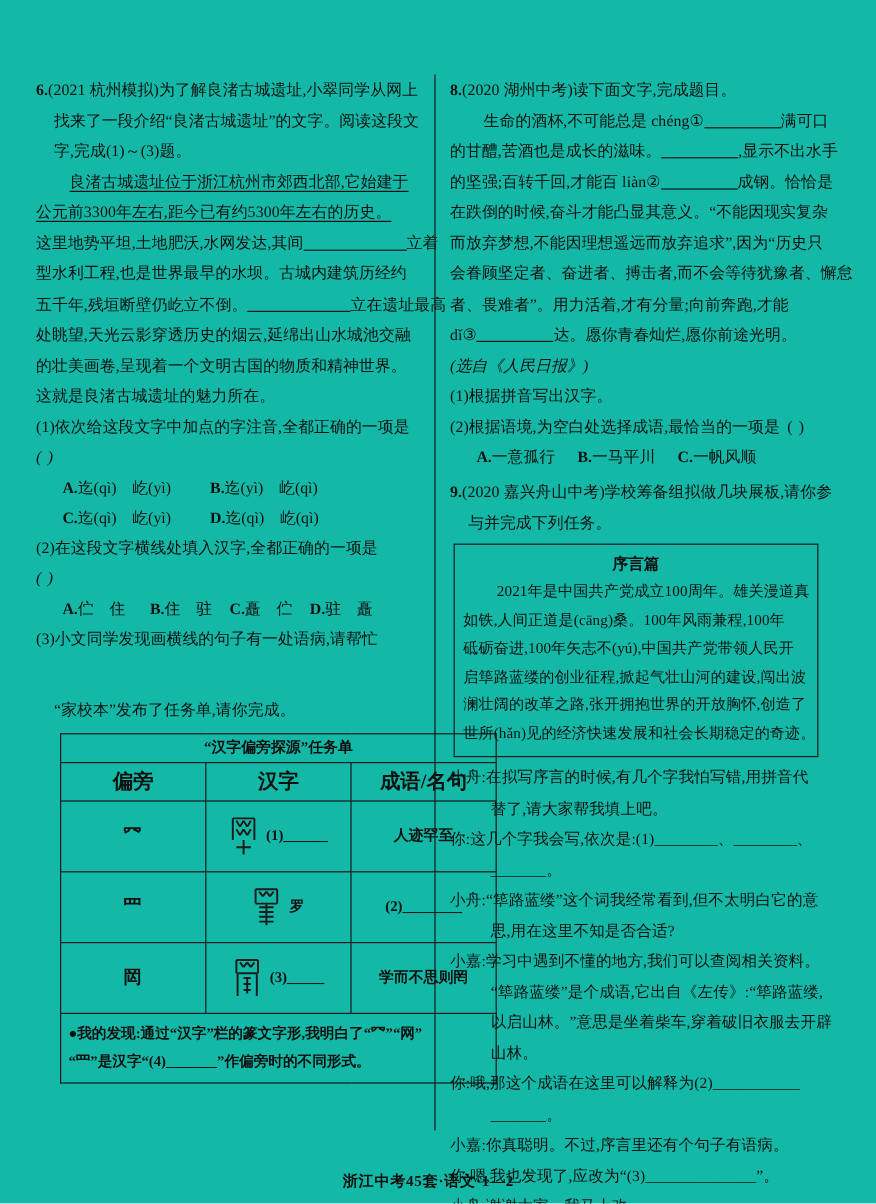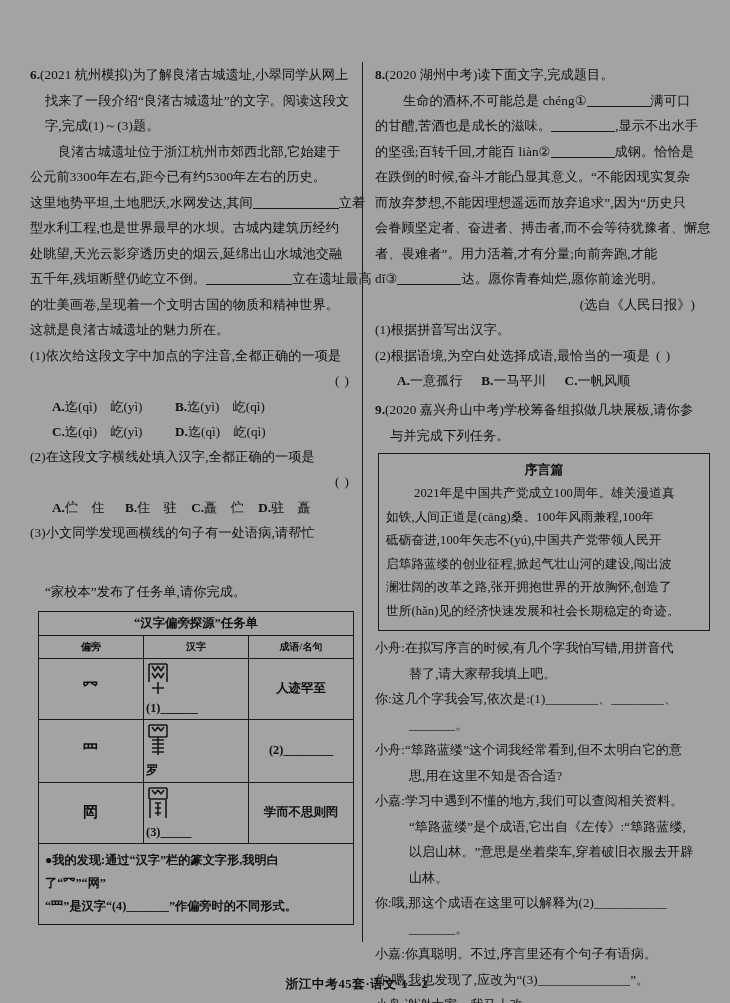--- a/index.html
+++ b/index.html
@@ -11,21 +11,21 @@
     width: 730px;
     height: 1003px;
     font-family: "Liberation Serif", "DejaVu Serif", serif;
     color: #101010;
     position: relative;
     overflow: hidden;
   }
   .page {
     position: absolute;
     inset: 0;
-    background: #a3a3a3;
+    background: #14b8a6;
   }
   .page-inner {
     position: absolute;
     left: 30px;
     top: 62px;
     width: 672px;
     height: 880px;
   }
   .columns {
     display: flex;
@@ -55,64 +55,63 @@
     white-space: nowrap;
   }
   .qnum {
     font-weight: bold;
     font-family: "Liberation Serif", serif;
   }
   .indent1 { padding-left: 15px; }
   .indent2 { padding-left: 27px; }
   .para-indent { padding-left: 28px; }
 
-  .u { text-underline-offset: 2.5px; }
+  .u { text-decoration: underline; text-underline-offset: 2.5px; }
   .blank-m { display:inline-block; width:64px; border-bottom:1px solid #1a1a1a; vertical-align: -2px;}
   .blank-l { display:inline-block; width:86px; border-bottom:1px solid #1a1a1a; vertical-align: -2px;}
   .paren-ans {
     display: inline-block;
     letter-spacing: 1px;
   }
-  .right-align { text-align: right; }
+  .right-align { text-align: left; font-style: italic; }
 
   
   .opts {
     font-size: 13.2px;
     line-height: 25px;
     padding-left: 22px;
     white-space: nowrap;
   }
   .opts .op { display:inline-block; }
   .opt-label { font-weight: bold; }
 
   
   .task-table {
     border: 1.6px solid #1a1a1a;
     border-collapse: collapse;
-    width: 316px;
+    width: 364px;
     margin-top: 6px;
-    margin-left: 8px;
+    margin-left: 20px;
     table-layout: fixed;
   }
   .task-table td, .task-table th {
     border: 1px solid #1a1a1a;
     text-align: center;
     font-size: 12.4px;
     padding: 3px 2px;
     font-weight: bold;
   }
   .tt-title { font-size: 12.8px; padding: 4px 2px; }
-  .tt-row-h td { font-size: 10px; padding: 4px 2px; }
+  .tt-row-h td { font-size: 17px; padding: 4px 2px; }
   .tt-body td { height: 52px; }
   .glyph-cell {
     display: flex;
-    align-items: flex-start;
+    align-items: center;
     justify-content: center;
     gap: 5px;
-    flex-direction: column;
   }
   .seal-box {
     display: inline-block;
     width: 26px; height: 34px;
     position: relative;
   }
   .seal-box svg { display:block; }
   .radical {
     font-family: "DejaVu Sans", sans-serif;
     font-size: 15px;
@@ -124,21 +123,21 @@
     line-height: 23px;
     padding: 5px 20px 6px 6px;
     font-weight: bold;
   }
 
   
   .boxed {
     border: 1.6px solid #1a1a1a;
     margin: 5px 0 4px 3px;
     padding: 5px 7px 7px 7px;
-    width: 332px;
+    width: 304px;
     box-sizing: border-box;
   }
   .boxed-title {
     text-align: center;
     font-weight: bold;
     font-size: 13px;
     line-height: 22px;
     margin-bottom: 1px;
   }
   .boxed .line { font-size: 12.6px; line-height: 23.5px; }
@@ -171,22 +170,22 @@
           <div class="line">
             <span class="qnum">6.</span><span>(2021 杭州模拟)</span><span>为了解良渚古城遗址,小翠同学从网上</span>
           </div>
           <div class="line indent1">找来了一段介绍“良渚古城遗址”的文字。阅读这段文</div>
           <div class="line indent1">字,完成(1)～(3)题。</div>
 
           <div class="line para-indent u">良渚古城遗址位于浙江杭州市郊西北部,它始建于</div>
           <div class="line u">公元前3300年左右,距今已有约5300年左右的历史。</div>
           <div class="line"><span>这里地势平坦,土地肥沃,水网发达,其间</span><span class="blank-l"></span><span>立着</span></div>
           <div class="line">型水利工程,也是世界最早的水坝。古城内建筑历经约</div>
+          <div class="line"><span>五千年,残垣断壁仍屹立不倒。</span><span class="blank-l"></span><span>立在遗址最高</span></div>
           <div class="line">处眺望,天光云影穿透历史的烟云,延绵出山水城池交融</div>
-          <div class="line"><span>五千年,残垣断壁仍屹立不倒。</span><span class="blank-l"></span><span>立在遗址最高</span></div>
           <div class="line">的壮美画卷,呈现着一个文明古国的物质和精神世界。</div>
           <div class="line">这就是良渚古城遗址的魅力所在。</div>
 
           <div class="line"><span>(1)</span><span>依次给这段文字中加点的字注音,全都正确的一项是</span></div>
           <div class="line right-align"><span class="paren-ans">(     )</span></div>
           <div class="opts">
             <span class="op"><span class="opt-label">A.</span><span>迄(qì)　屹(yì)</span></span>
             <span style="display:inline-block;width:26px;"></span>
             <span class="op"><span class="opt-label">B.</span><span>迄(yì)　屹(qì)</span></span>
           </div>

